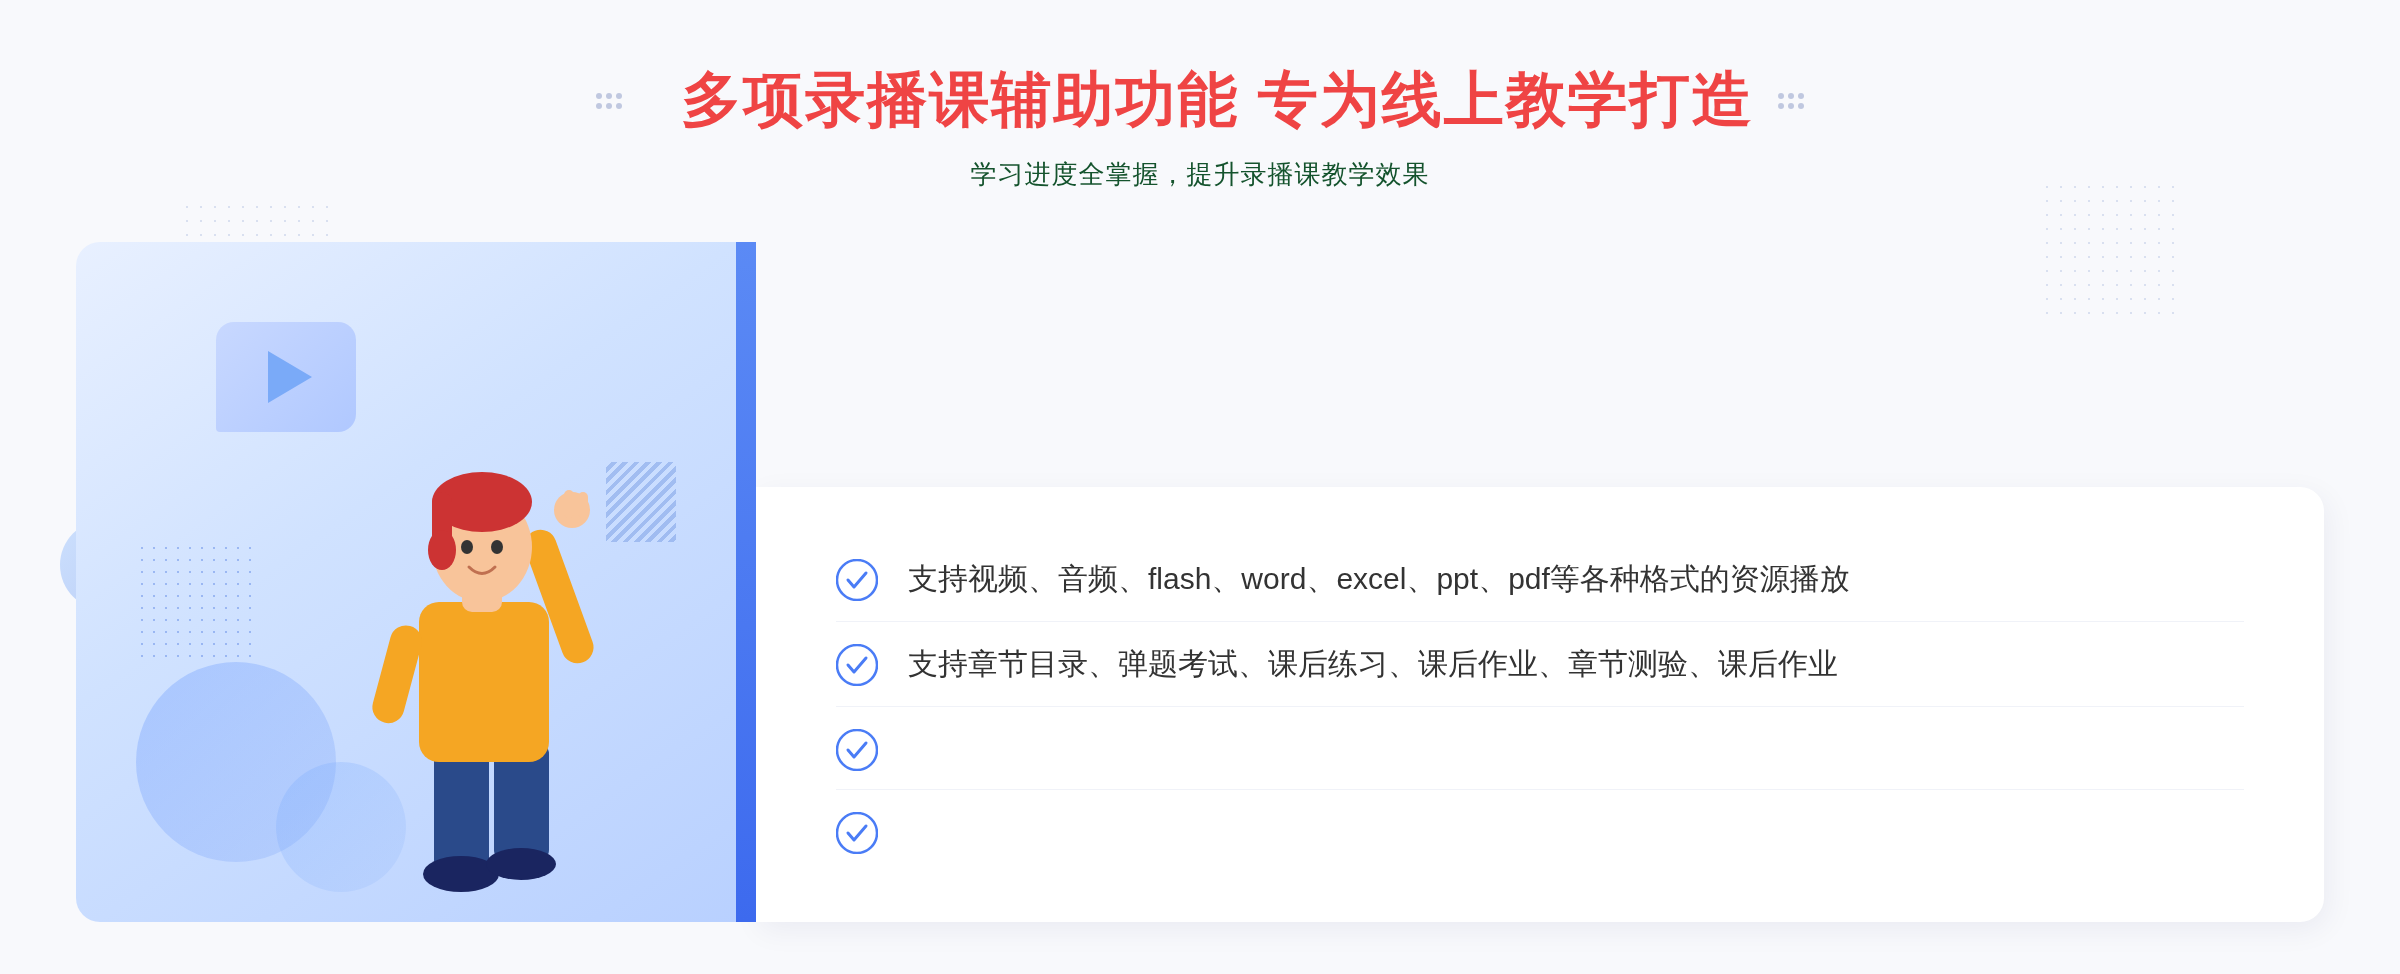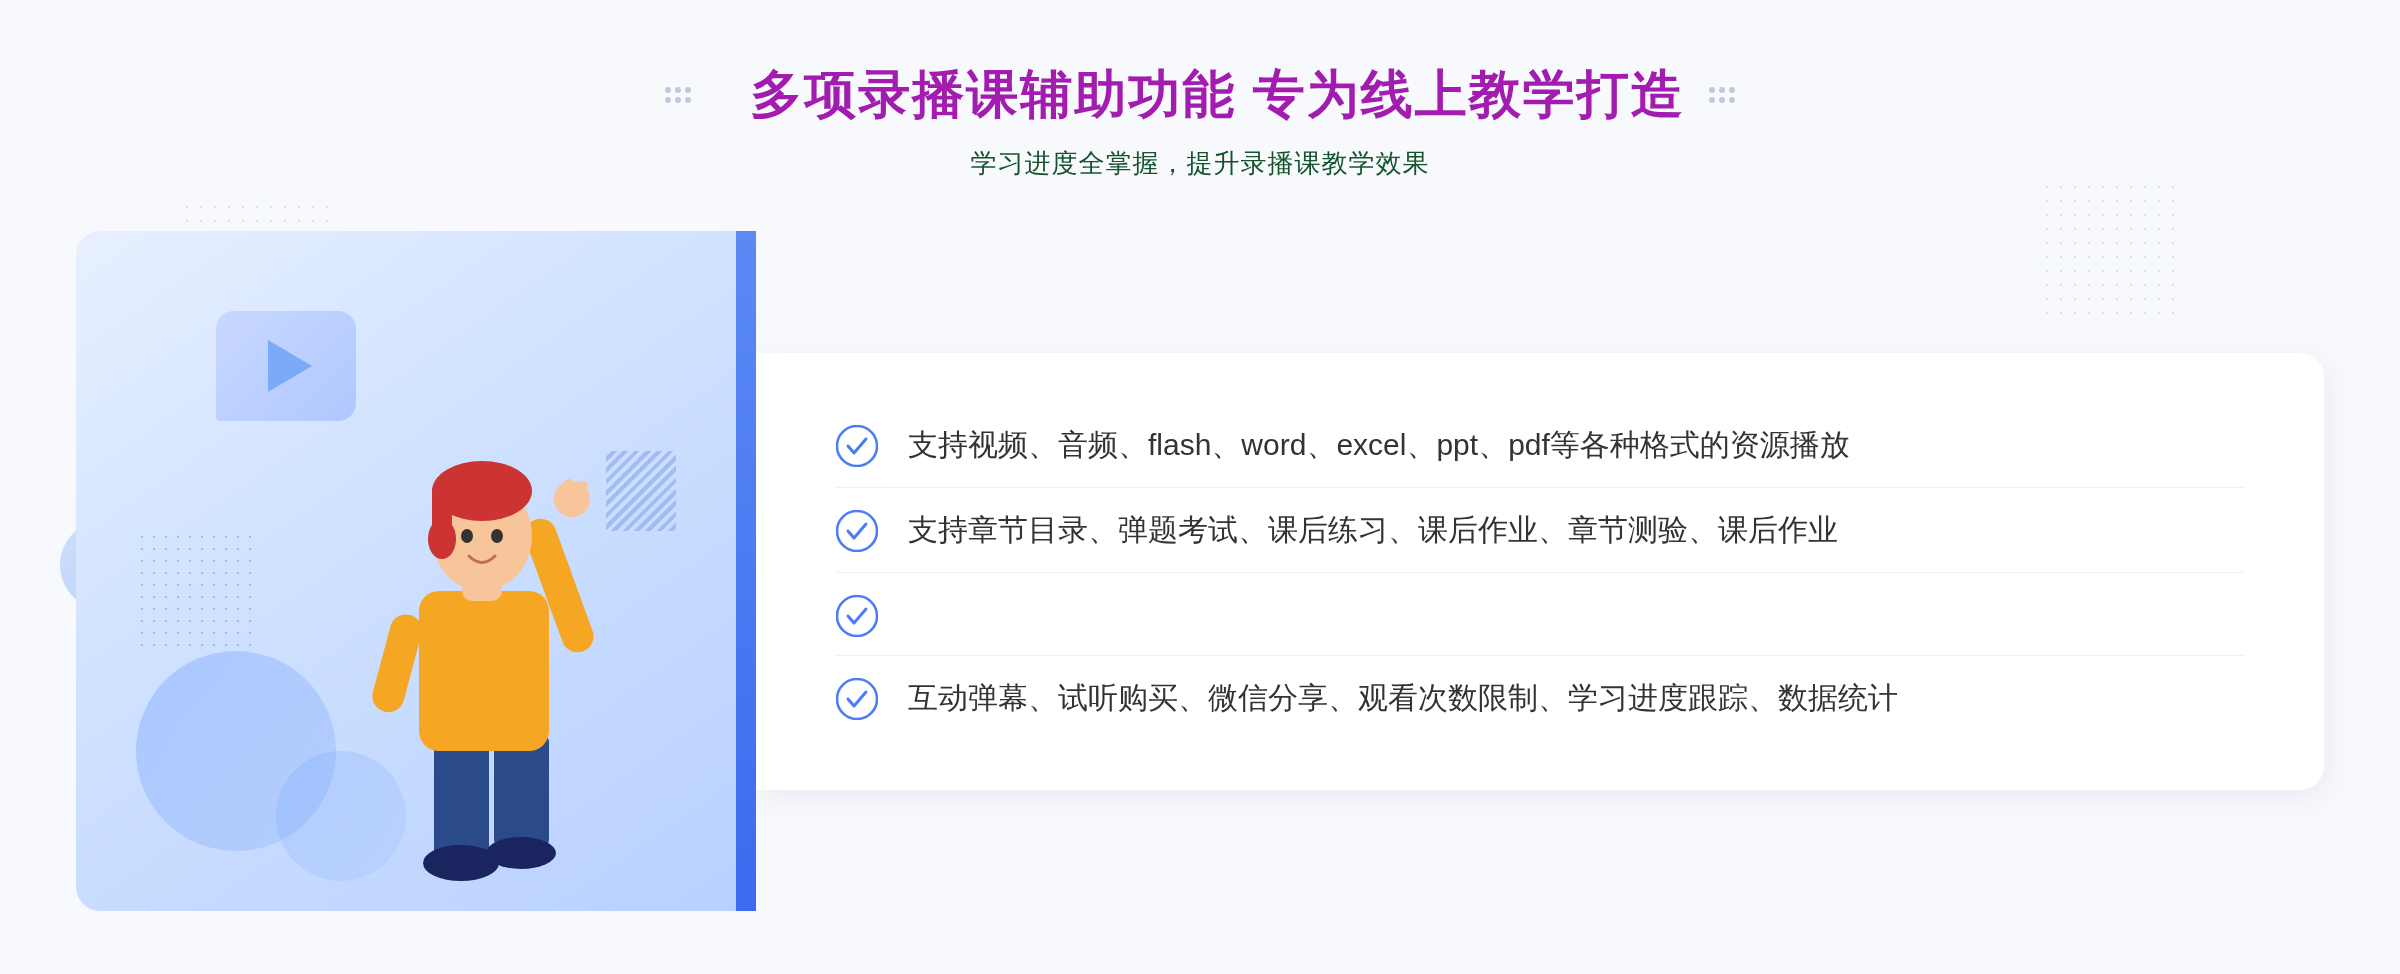--- a/index.html
+++ b/index.html
@@ -91,38 +91,38 @@
 
     .dot-grid span {
       width: 6px;
       height: 6px;
       background: #c0c8e0;
       border-radius: 50%;
       display: block;
     }
 
     .main-title {
-      font-size: 52px;
+      font-size: 60px;
       font-weight: 700;
-      color: #a21caf;
+      color: #ef4444;
       letter-spacing: 2px;
       margin-left: 35px;
     }
 
     .subtitle {
       margin-top: 16px;
       font-size: 26px;
       color: #14532d;
       letter-spacing: 1px;
     }
 
     
     .content-area {
       display: flex;
-      align-items: center;
+      align-items: flex-end;
       margin-top: 50px;
       width: 2248px;
       position: relative;
       z-index: 2;
     }
 
     
     .illustration-panel {
       width: 680px;
       min-height: 680px;
@@ -412,19 +412,18 @@
           <circle cx="21" cy="21" r="20" stroke="#4a7cf6" stroke-width="2.5" fill="none"></circle>
           <polyline points="12,21 18,28 30,14" stroke="#4a7cf6" stroke-width="3" fill="none" stroke-linecap="round" stroke-linejoin="round"></polyline>
         </svg>
       </div>
 
       <div class="feature-item">
         <svg class="check-icon" viewBox="0 0 42 42" xmlns="http://www.w3.org/2000/svg">
           <circle cx="21" cy="21" r="20" stroke="#4a7cf6" stroke-width="2.5" fill="none"></circle>
           <polyline points="12,21 18,28 30,14" stroke="#4a7cf6" stroke-width="3" fill="none" stroke-linecap="round" stroke-linejoin="round"></polyline>
         </svg>
-        <span class="feature-text">互动弹幕、试听购买、微信分享、观看次数限制、学习进度跟踪、数据统计</span>
       </div>
 
     </div>
   </div>
 
 </div>
 
 </body></html>

